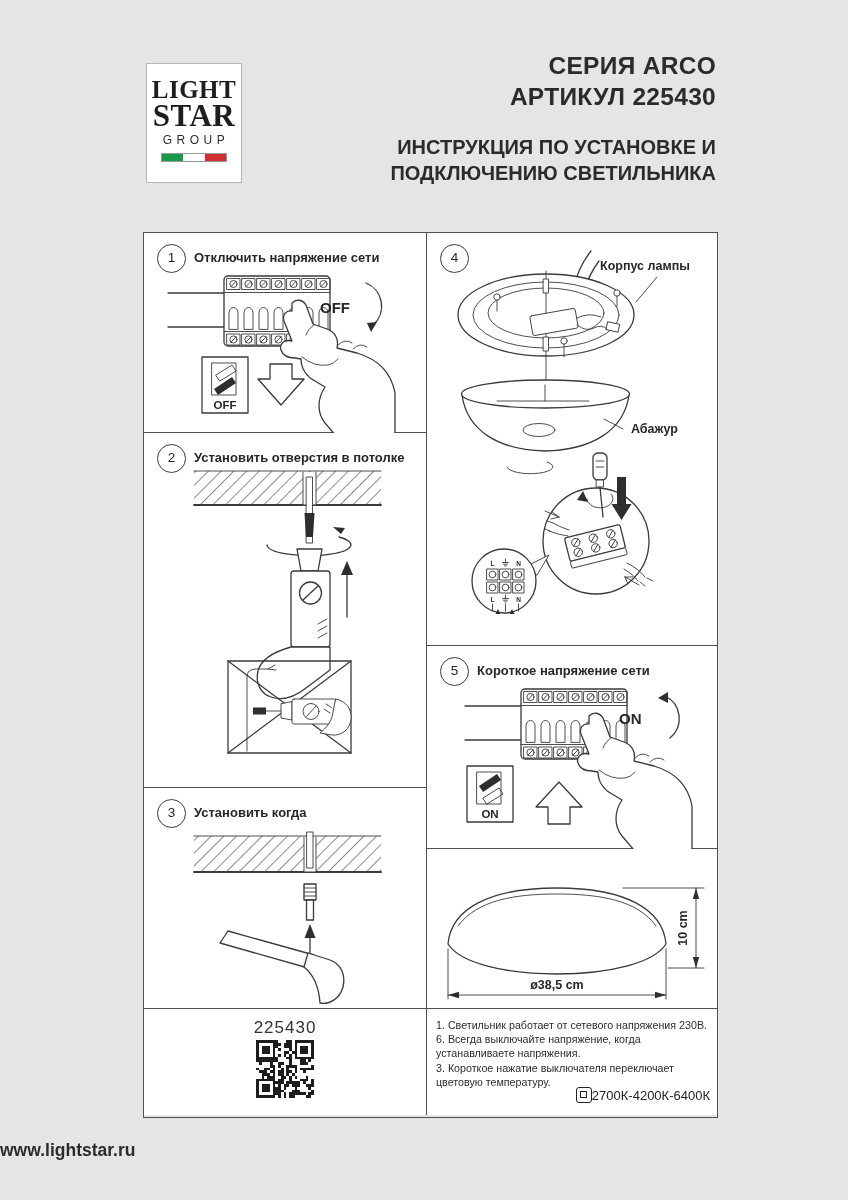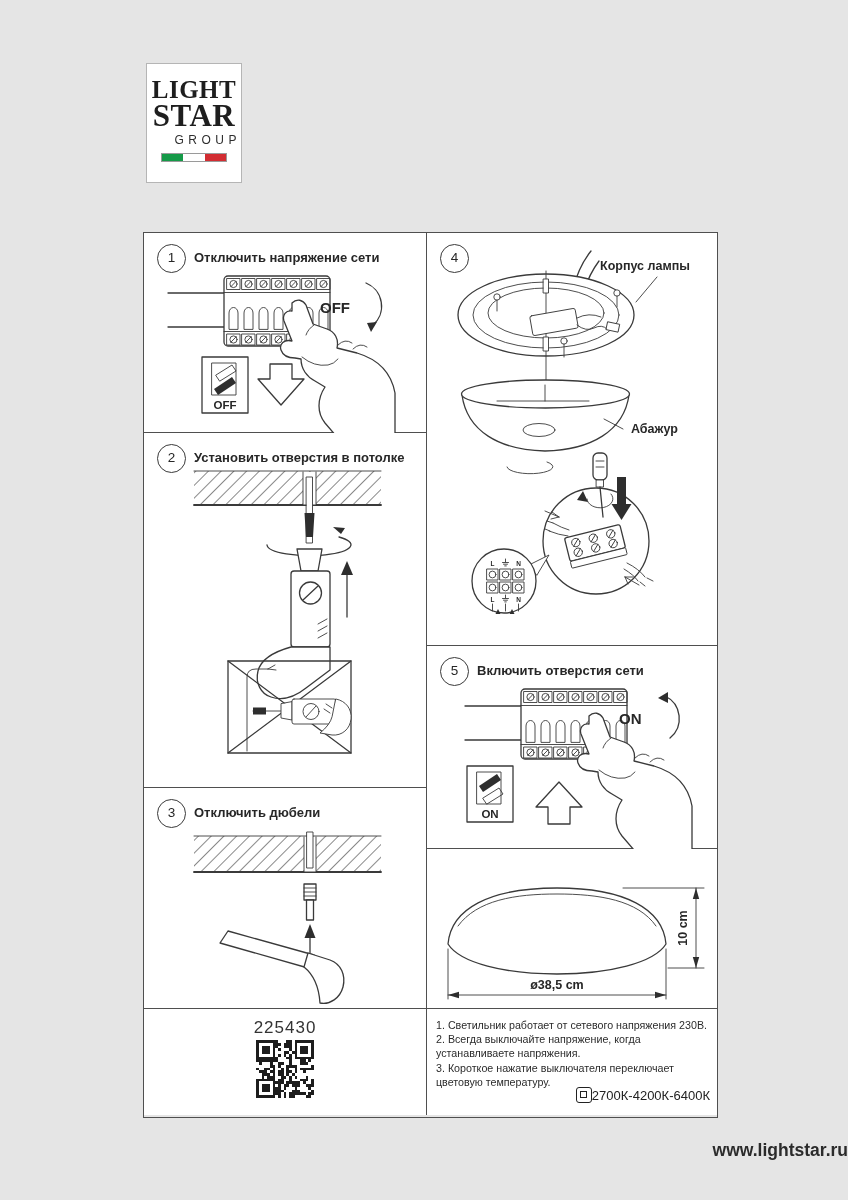--- a/index.html
+++ b/index.html
@@ -4,21 +4,21 @@
 <style>
   html,body{margin:0;padding:0;}
   body{width:848px;height:1200px;background:#ffffff;font-family:"Liberation Sans",sans-serif;color:#272727;position:relative;overflow:hidden;}
   .page{position:absolute;inset:0;background:#e5e5e5;padding-left:35px;}
 
   
   .logo-box{position:absolute;left:146px;top:63px;width:94px;height:118px;border:1px solid #b5b5b5;text-align:center;background:#fff;}
   .logo-light,.logo-star{font-family:"Liberation Serif",serif;font-weight:bold;color:#1e1e1e;letter-spacing:0.5px;}
   .logo-light{font-size:25px;line-height:25px;margin-top:13px;}
   .logo-star{font-size:31px;line-height:27px;}
-  .logo-group{font-size:12px;letter-spacing:4.5px;margin-top:4px;color:#2e2e2e;text-indent:4px;text-align:right;}
+  .logo-group{font-size:12px;letter-spacing:4.5px;margin-top:4px;color:#2e2e2e;text-indent:4px;}
   .flag{display:flex;width:64px;height:7px;margin:6px auto 0;border:1px solid #9a9a9a;}
   .flag span{flex:1;}
   .fg{background:#159a48;} .fw{background:#ffffff;} .fr{background:#d22d32;}
 
   
   .title-block{position:absolute;right:132px;top:50px;text-align:right;}
   .t1{font-size:24.5px;font-weight:bold;line-height:31px;letter-spacing:0.3px;color:#2b2b2b;}
   .subtitle{margin-top:22px;font-size:20px;font-weight:bold;line-height:26px;color:#2b2b2b;}
 
   
@@ -44,38 +44,46 @@
   .notes{position:absolute;inset:0;padding:9px 9px;font-size:10.7px;line-height:1.33;color:#2b2b2b;}
   .temps-row{position:absolute;right:7px;bottom:11px;display:flex;align-items:center;}
   .switch-mini{width:14px;height:14px;border:1.8px solid #222;border-radius:3px;position:relative;}
   .switch-mini i{position:absolute;left:3px;top:3px;width:5px;height:5px;border:1.3px solid #222;display:block;}
   .temps-text{font-size:13px;color:#232323;}
 
   
   .qr-article{position:absolute;left:0;top:9px;width:100%;text-align:center;font-size:17px;letter-spacing:1px;color:#333;}
   .qr-wrap{position:absolute;left:50%;top:31px;transform:translateX(-50%);width:58px;height:58px;}
 
-  .footer{position:absolute;left:0;top:1140px;width:848px;text-align:right;font-weight:bold;font-size:17.5px;color:#2b2b2b;}
+  .footer{position:absolute;left:0;top:1140px;width:848px;text-align:left;font-weight:bold;font-size:17.5px;color:#2b2b2b;}
 </style>
 </head>
 <body>
 
 <div class="page">
 
   <div class="logo-box">
     <div class="logo-light">LIGHT</div>
     <div class="logo-star">STAR</div>
     <div class="logo-group">GROUP</div>
     <div class="flag">
         <span class="fg"></span>
         <span class="fw"></span>
         <span class="fr"></span>
       </div>
   </div>
 
+  <div class="title-block">
+    <div class="t1">СЕРИЯ ARCO</div>
+    <div class="t1">АРТИКУЛ 225430</div>
+    <div class="subtitle">
+      <div>ИНСТРУКЦИЯ ПО УСТАНОВКЕ И</div>
+      <div>ПОДКЛЮЧЕНИЮ СВЕТИЛЬНИКА</div>
+    </div>
+  </div>
 
   <div class="grid">
 
     <div class="cell br bb" style="left:0;top:0;width:283px;height:200px;">
       <div class="stepnum">1</div>
       <div class="steptitle">Отключить напряжение сети</div>
       <svg width="283" height="200" viewBox="0 0 283 200">
         <g id="breaker1">
           <path class="ln" d="M24,60 H80 M24,94 H80"></path>
           <rect class="lw" x="80" y="43" width="106" height="70" rx="4"></rect>
@@ -155,21 +163,21 @@
           <rect class="lw thin" x="148" y="266" width="44" height="25" rx="2"></rect>
           <circle class="lw thin" cx="167" cy="278.5" r="8"></circle>
           <path class="ln thin" d="M162,284 L172,273 M182,271 l6,4 M180,276 l6,4"></path>
           <path class="lw thin" d="M192,266 c10,2 16,10 15,20 c-1,10 -9,17 -19,16 l-12,-2 q10,-8 12,-16 z"></path>
         </g>
       </svg>
     </div>
 
     <div class="cell br bb" style="left:0;top:555px;width:283px;height:221px;">
       <div class="stepnum">3</div>
-      <div class="steptitle">Отключить дюбели</div>
+      <div class="steptitle">Установить когда</div>
       <svg width="283" height="221" viewBox="0 0 283 221">
         <defs>
           <pattern id="h3" width="9" height="9" patternUnits="userSpaceOnUse" patternTransform="rotate(45)">
             <rect width="9" height="9" fill="#fff"></rect>
             <line x1="0" y1="0" x2="0" y2="9" stroke="#4a4a4a" stroke-width="1.3"></line>
           </pattern>
         </defs>
         <g>
           <rect x="50" y="48" width="187" height="36" fill="url(#h3)"></rect>
           <path class="ln thin" d="M50,48 H237"></path>
@@ -527,21 +535,21 @@
           <path class="ln thin" d="M78.5,362 v3 M75.5,365.5 h6 M76.5,367.2 h4 M77.7,368.9 h1.6"></path>
           <path class="ln thin" d="M65.5,371 v7 M78.5,371 v7 M91.5,371 v7"></path>
           <polygon class="bk" points="71,376 68.5,381 73.5,381"></polygon>
           <polygon class="bk" points="85,376 82.5,381 87.5,381"></polygon>
         </g>
       </svg>
     </div>
 
     <div class="cell bb" style="left:283px;top:413px;width:290px;height:203px;">
       <div class="stepnum">5</div>
-      <div class="steptitle">Включить отверстия сети</div>
+      <div class="steptitle">Короткое напряжение сети</div>
       <svg width="290" height="203" viewBox="0 0 290 203">
         <use href="#breaker1" x="14"></use>
         <use href="#hand1" x="14"></use>
         <text class="svgtx" x="192" y="78">ON</text>
         <path class="ln" d="M243,92 a25,25 0 0 0 -5,-42"></path>
         <polygon class="bk" points="231,52 241,46 241,57"></polygon>
         <path class="lw" d="M121,178 v-17 h-12 l23,-25 23,25 h-12 v17 z"></path>
         <g>
           <rect class="lw" x="40" y="120" width="46" height="56"></rect>
           <rect class="ln thin" x="50" y="126" width="24" height="32"></rect>
@@ -564,21 +572,21 @@
         <polygon class="bk" points="269,39 265.8,50 272.2,50"></polygon>
         <polygon class="bk" points="269,119 265.8,108 272.2,108"></polygon>
         <text class="svgt" x="130" y="140" text-anchor="middle">ø38,5 cm</text>
         <text class="svgt" x="260" y="79" text-anchor="middle" transform="rotate(-90 260 79)">10 cm</text>
       </svg>
     </div>
 
     <div class="cell" style="left:283px;top:776px;width:290px;height:106px;">
       <div class="notes">
         <div>1. Светильник работает от сетевого напряжения 230В.</div>
-        <div>2. Всегда выключайте напряжение, когда</div>
+        <div>6. Всегда выключайте напряжение, когда</div>
         <div>устанавливаете напряжения.</div>
         <div>3. Короткое нажатие выключателя переключает</div>
         <div>цветовую температуру.</div>
         <div class="temps-row">
           <span class="switch-mini">
               <i></i>
             </span>
           <span class="temps-text">2700К-4200К-6400К</span>
         </div>
       </div>

